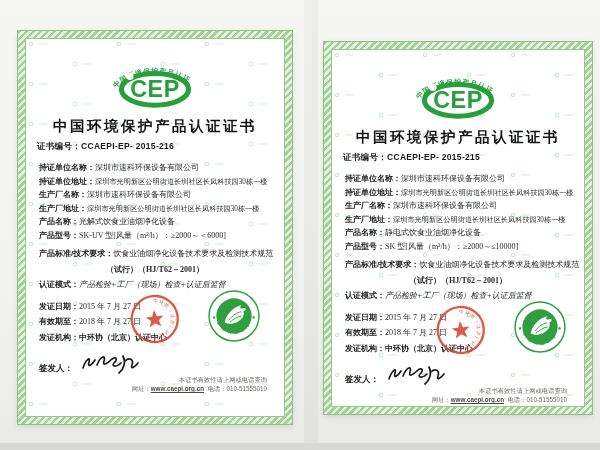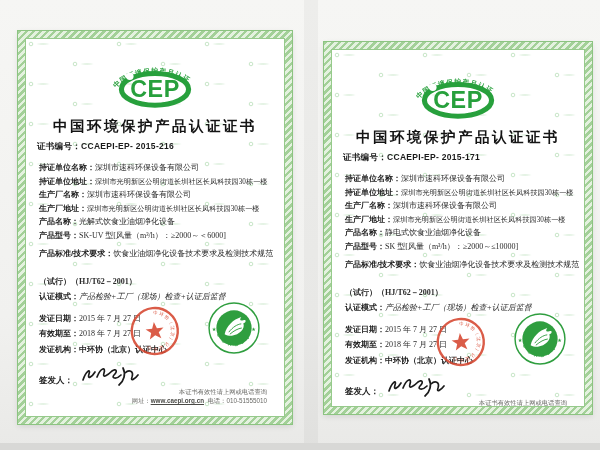--- a/index.html
+++ b/index.html
@@ -37,21 +37,21 @@
     text-align:center;font-weight:bold;font-size:14.5px;letter-spacing:2.5px;
     color:#141414;margin-top:5px;white-space:nowrap;
   }
   .certno{text-align:left;font-size:8.5px;font-weight:bold;color:#1a1a1a;margin-top:5px;letter-spacing:.3px;}
 
   .fields{margin-top:10px;padding:0 2px;}
   .row{white-space:nowrap;margin-bottom:3.5px;font-size:8px;line-height:1.25;}
   .lbl{font-weight:bold;color:#1f1f1f;}
   .val{font-family:"Liberation Serif","DejaVu Serif",serif;color:#2b2b2b;}
   .row.small .val{font-size:7.2px;}
-  .row.center{margin-top:18px;margin-bottom:5px;font-weight:bold;}
+  .row.center{text-align:center;margin-top:6px;margin-bottom:5px;font-weight:bold;}
   .row.center .val{font-family:"Liberation Serif","DejaVu Serif",serif;font-weight:bold;}
   .row.gap-top{margin-top:8px;}
   .val-italic{font-style:italic;}
 
   .dates{position:relative;margin-top:11px;padding:0 2px;}
   .drow{white-space:nowrap;margin-bottom:4.5px;font-size:8px;}
   .drow .dval{font-family:"Liberation Serif","DejaVu Serif",serif;color:#2b2b2b;margin-top:44px;}
   .drow .dval-bold{font-weight:bold;color:#1f1f1f;}
 
   .seal-red{position:absolute;left:92px;top:-8px;opacity:.88;transform:rotate(-6deg);}
@@ -171,21 +171,21 @@
           <textPath href="#c1arc" startOffset="4">中国环境保护产品认证</textPath>
         </text>
         <ellipse cx="70" cy="40" rx="36" ry="17" fill="none" stroke="#27a03c" stroke-width="5.5"></ellipse>
         <circle cx="43" cy="26" r="4" fill="#ffffff"></circle>
         <text x="70" y="48.5" text-anchor="middle" font-size="25" font-weight="bold" fill="#27a03c" letter-spacing="0.5">CEP</text>
       </svg>
     </div>
 
     <div class="title">中国环境保护产品认证证书</div>
     <div class="certno">
-      <span>证书编号：</span><span>CCAEPI-EP- 2015-171</span>
+      <span>证书编号：</span><span>CCAEPI-EP- 2015-215</span>
     </div>
 
     <div class="fields">
       <div class="row"><span class="lbl">持证单位名称：</span><span class="val">深圳市速科环保设备有限公司</span></div>
       <div class="row small"><span class="lbl">持证单位地址：</span><span class="val">深圳市光明新区公明街道长圳社区长凤科技园30栋一楼</span></div>
       <div class="row"><span class="lbl">生产厂名称：</span><span class="val">深圳市速科环保设备有限公司</span></div>
       <div class="row small"><span class="lbl">生产厂地址：</span><span class="val">深圳市光明新区公明街道长圳社区长凤科技园30栋一楼</span></div>
       <div class="row"><span class="lbl">产品名称：</span><span class="val">静电式饮食业油烟净化设备</span></div>
       <div class="row"><span class="lbl">产品型号：</span><span class="val">SK 型[风量（m³/h）：≥2000～≤10000]</span></div>
       <div class="row gap-top"><span class="lbl">产品标准/技术要求：</span><span class="val">饮食业油烟净化设备技术要求及检测技术规范</span></div>

